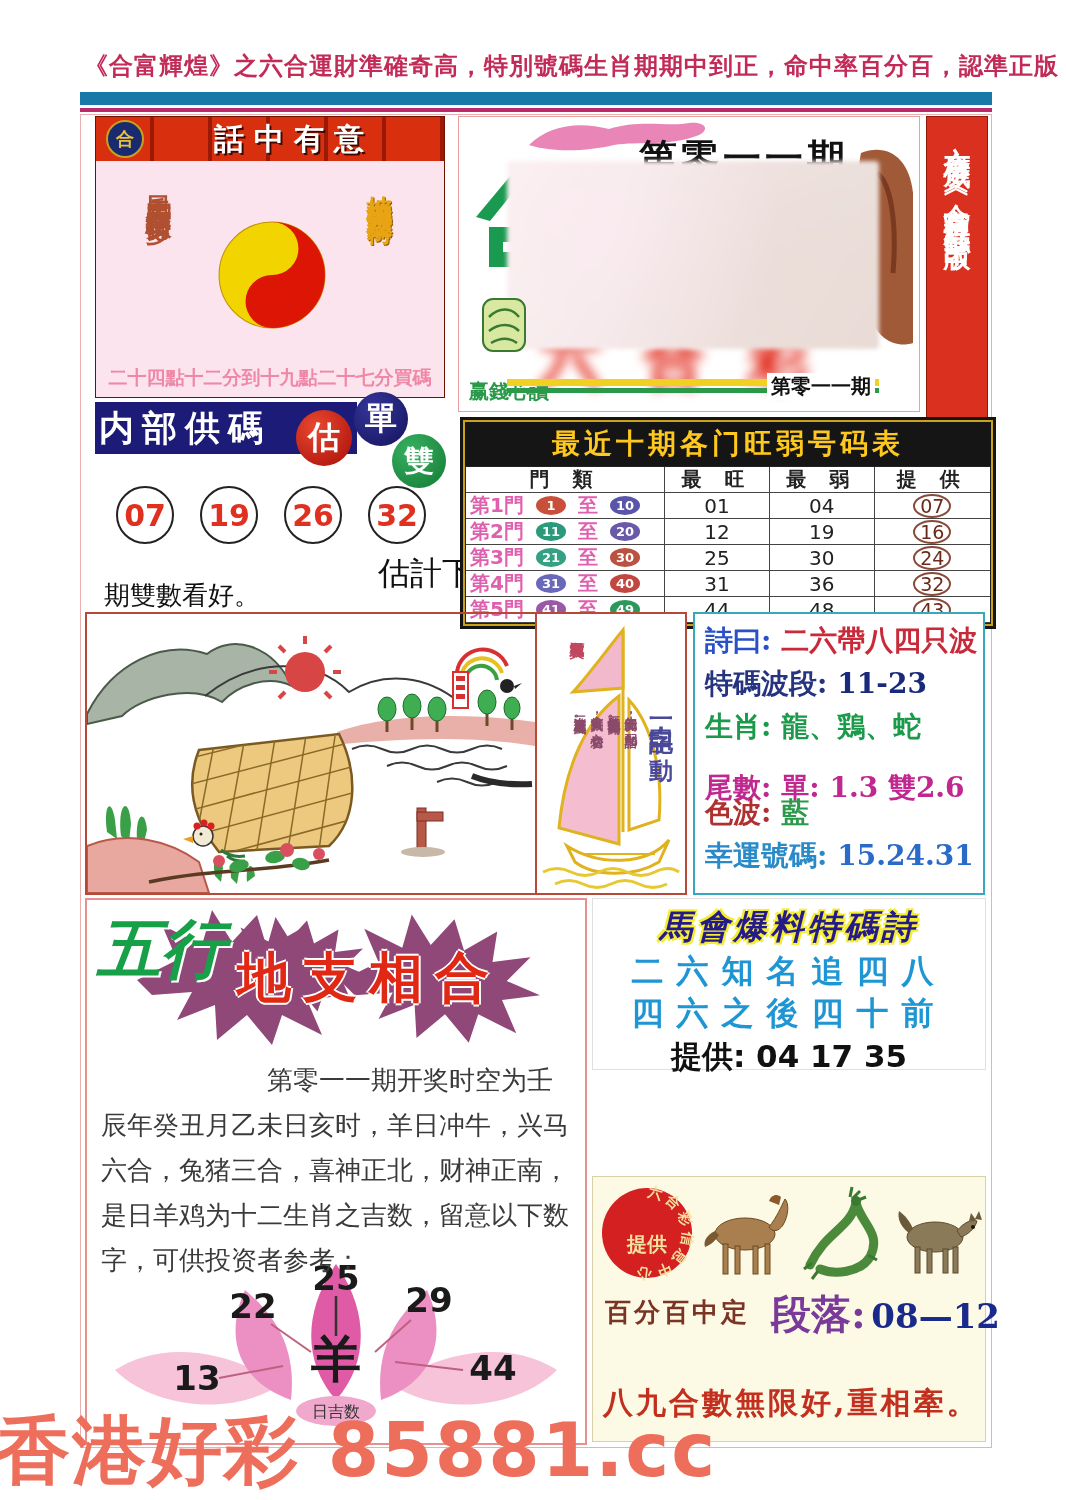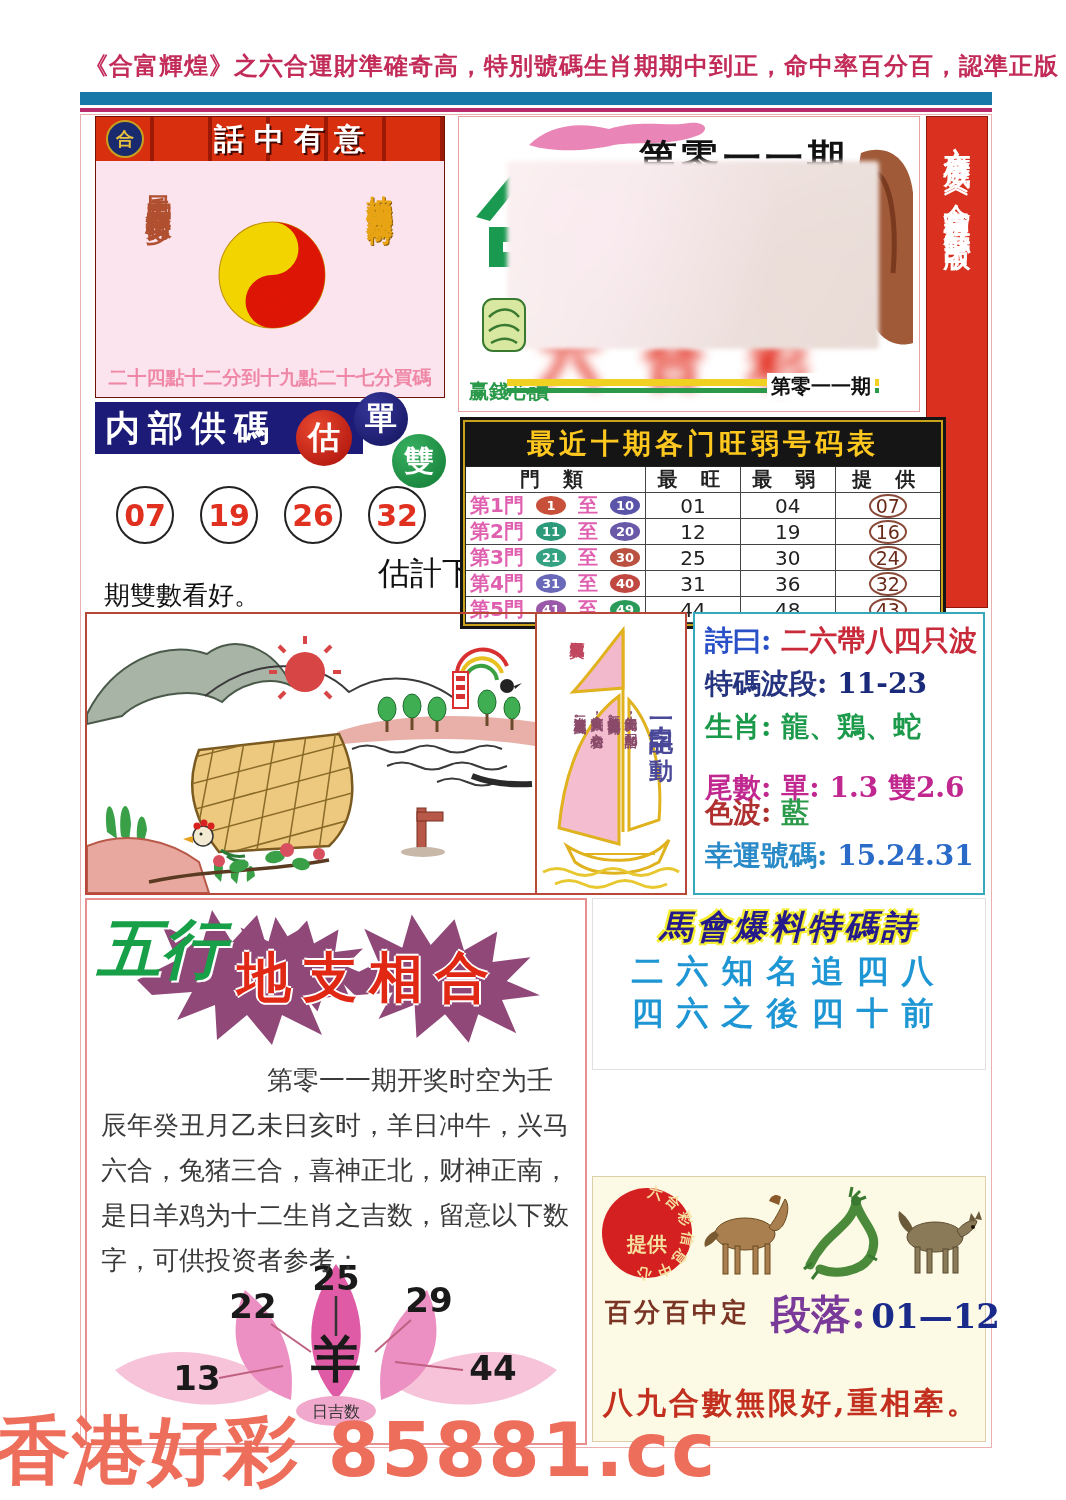--- a/index.html
+++ b/index.html
@@ -26,21 +26,21 @@
   .hua-left{position:absolute;left:46px;top:14px;font-size:26px;font-weight:bold;color:#b05030;
     font-family:"DejaVu Serif",serif;letter-spacing:4px;}
   .hua-right{position:absolute;right:46px;top:14px;font-size:26px;font-weight:bold;color:#e8a414;
     font-family:"DejaVu Serif",serif;letter-spacing:4px;text-shadow:1px 1px 0 #8a5a00;}
   .hua-buy{position:absolute;left:0;bottom:6px;width:100%;text-align:center;font-size:19px;
     color:#ef87a6;font-weight:bold;}
   .hua-yy{position:absolute;left:120px;top:58px;}
   
   .nb-banner{left:95px;top:402px;width:258px;height:52px;background:#1c1c78;color:#fff;
     font-family:"DejaVu Serif",serif;font-size:35px;font-weight:bold;letter-spacing:8px;
-    display:flex;align-items:center;padding-left:10px;}
+    display:flex;align-items:center;padding-left:4px;}
   .badge{border-radius:50%;color:#fff;font-weight:bold;display:flex;align-items:center;justify-content:center;
     font-family:"DejaVu Serif",serif;}
   .nb-gu{left:296px;top:410px;width:56px;height:56px;background:radial-gradient(circle at 35% 30%,#e84830,#a80e08);font-size:32px;}
   .nb-dan{left:354px;top:392px;width:54px;height:54px;background:radial-gradient(circle at 35% 30%,#35359a,#14145c);font-size:32px;}
   .nb-shuang{left:392px;top:434px;width:54px;height:54px;background:radial-gradient(circle at 35% 30%,#37b060,#127a34);font-size:30px;}
   .nb-nums{left:116px;top:486px;display:flex;gap:26px;}
   .numball{width:54px;height:54px;border-radius:50%;border:2px solid #222;background:#fff;
     display:flex;align-items:center;justify-content:center;font-size:30px;font-weight:bold;color:#e03020;}
   .nb-note1{left:378px;top:552px;font-size:32px;color:#111;}
   .nb-note2{left:104px;top:578px;font-size:26px;color:#111;}
@@ -61,21 +61,21 @@
   .stripe-y{position:absolute;left:0;top:0;width:100%;height:7px;background:#f0d020;}
   .stripe-g{position:absolute;left:0;top:9px;width:100%;height:5px;background:#2a9a4a;}
   .promo-issue-bot{position:absolute;right:4px;top:-6px;background:#fff;padding:0 4px;font-size:20px;
     font-weight:bold;color:#111;font-family:"DejaVu Serif",serif;}
   
   .sidebar{left:926px;top:116px;width:62px;height:492px;background:#d93020;border:1px solid #901808;
     box-sizing:border-box;display:flex;justify-content:center;}
   .sidebar-text{writing-mode:vertical-rl;text-orientation:upright;color:#fff;font-weight:bold;
     font-size:27px;letter-spacing:5px;margin-top:8px;font-family:"DejaVu Serif",serif;}
   
-  .htable{left:460px;top:417px;width:486px;background:#caa21a;border:3px solid #151515;padding:2px;box-sizing:border-box;}
+  .htable{left:460px;top:417px;width:536px;background:#caa21a;border:3px solid #151515;padding:2px;box-sizing:border-box;}
   .ht-title{background:#151515;color:#ffc81e;text-align:center;font-size:28px;font-weight:bold;
     letter-spacing:4px;padding:3px 0;font-family:"DejaVu Serif",serif;}
   .ht-grid{background:#fff;border:1px solid #222;display:grid;grid-template-columns:38% 20% 20% 22%;}
   .ht-cell{border-right:1px solid #444;border-bottom:1px solid #444;display:flex;align-items:center;
     justify-content:center;height:25px;font-size:20px;}
   .ht-cell:nth-child(4n){border-right:none;}
   .ht-head{font-weight:bold;color:#222;letter-spacing:8px;}
   .ht-gate{justify-content:flex-start;padding-left:4px;color:#e060b0;font-weight:bold;gap:12px;}
   .mini{min-width:26px;height:19px;border-radius:50%;color:#fff;font-size:13px;font-weight:bold;
     display:inline-flex;align-items:center;justify-content:center;padding:0 2px;}
@@ -450,20 +450,21 @@
           <text x="398" y="132">44</text>
         </g>
       </svg>
     </div>
   </div>
 
   <div class="abs baoliao">
     <div class="bl-title">馬會爆料特碼詩</div>
     <div class="bl-line">二六知名追四八</div>
     <div class="bl-line">四六之後四十前</div>
+    <div class="bl-offer">提供: 04 17 35</div>
   </div>
 
 
   <div class="abs secret">
     <svg class="abs" style="left:6px;top:8px" width="96" height="96" viewBox="0 0 96 96">
       <circle cx="48" cy="48" r="45" fill="#d42020"></circle>
       <defs>
           <path id="ring" d="M 48 12 A 36 36 0 1 1 47.9 12"></path>
         </defs>
       <text font-size="14" font-weight="bold" fill="#f5e2a0" letter-spacing="4" font-family="DejaVu Sans, sans-serif">
@@ -495,20 +496,20 @@
         <rect x="62" y="58" width="5" height="26" fill="#8a7a58" stroke="#5a4a30"></rect>
       <path d="M18,44 C10,38 6,30 8,22 C14,26 20,34 22,40 Z" fill="#6a5a3a"></path>
       <path d="M66,42 C72,34 80,30 86,32 C84,40 76,46 70,48 Z" fill="#8a7a58" stroke="#5a4a30"></path>
       <path d="M84,30 l4,-8 l3,9 Z" fill="#6a5a3a"></path>
         <path d="M78,32 l2,-8 l5,7 Z" fill="#6a5a3a"></path>
       <circle cx="82" cy="38" r="2" fill="#201808"></circle>
     </svg>
     <div class="sc-sure">百分百中定</div>
     <div class="sc-range">
       <span class="lbl">段落:</span>
-      <span class="val">01—12</span>
+      <span class="val">08—12</span>
     </div>
     <div class="abs sc-line2 sc-poem" style="position:absolute">八九合數無限好,重相牽。</div>
   </div>
 
   <div class="abs watermark">香港好彩  85881.cc</div>
 
 </div>
 
 </body></html>

